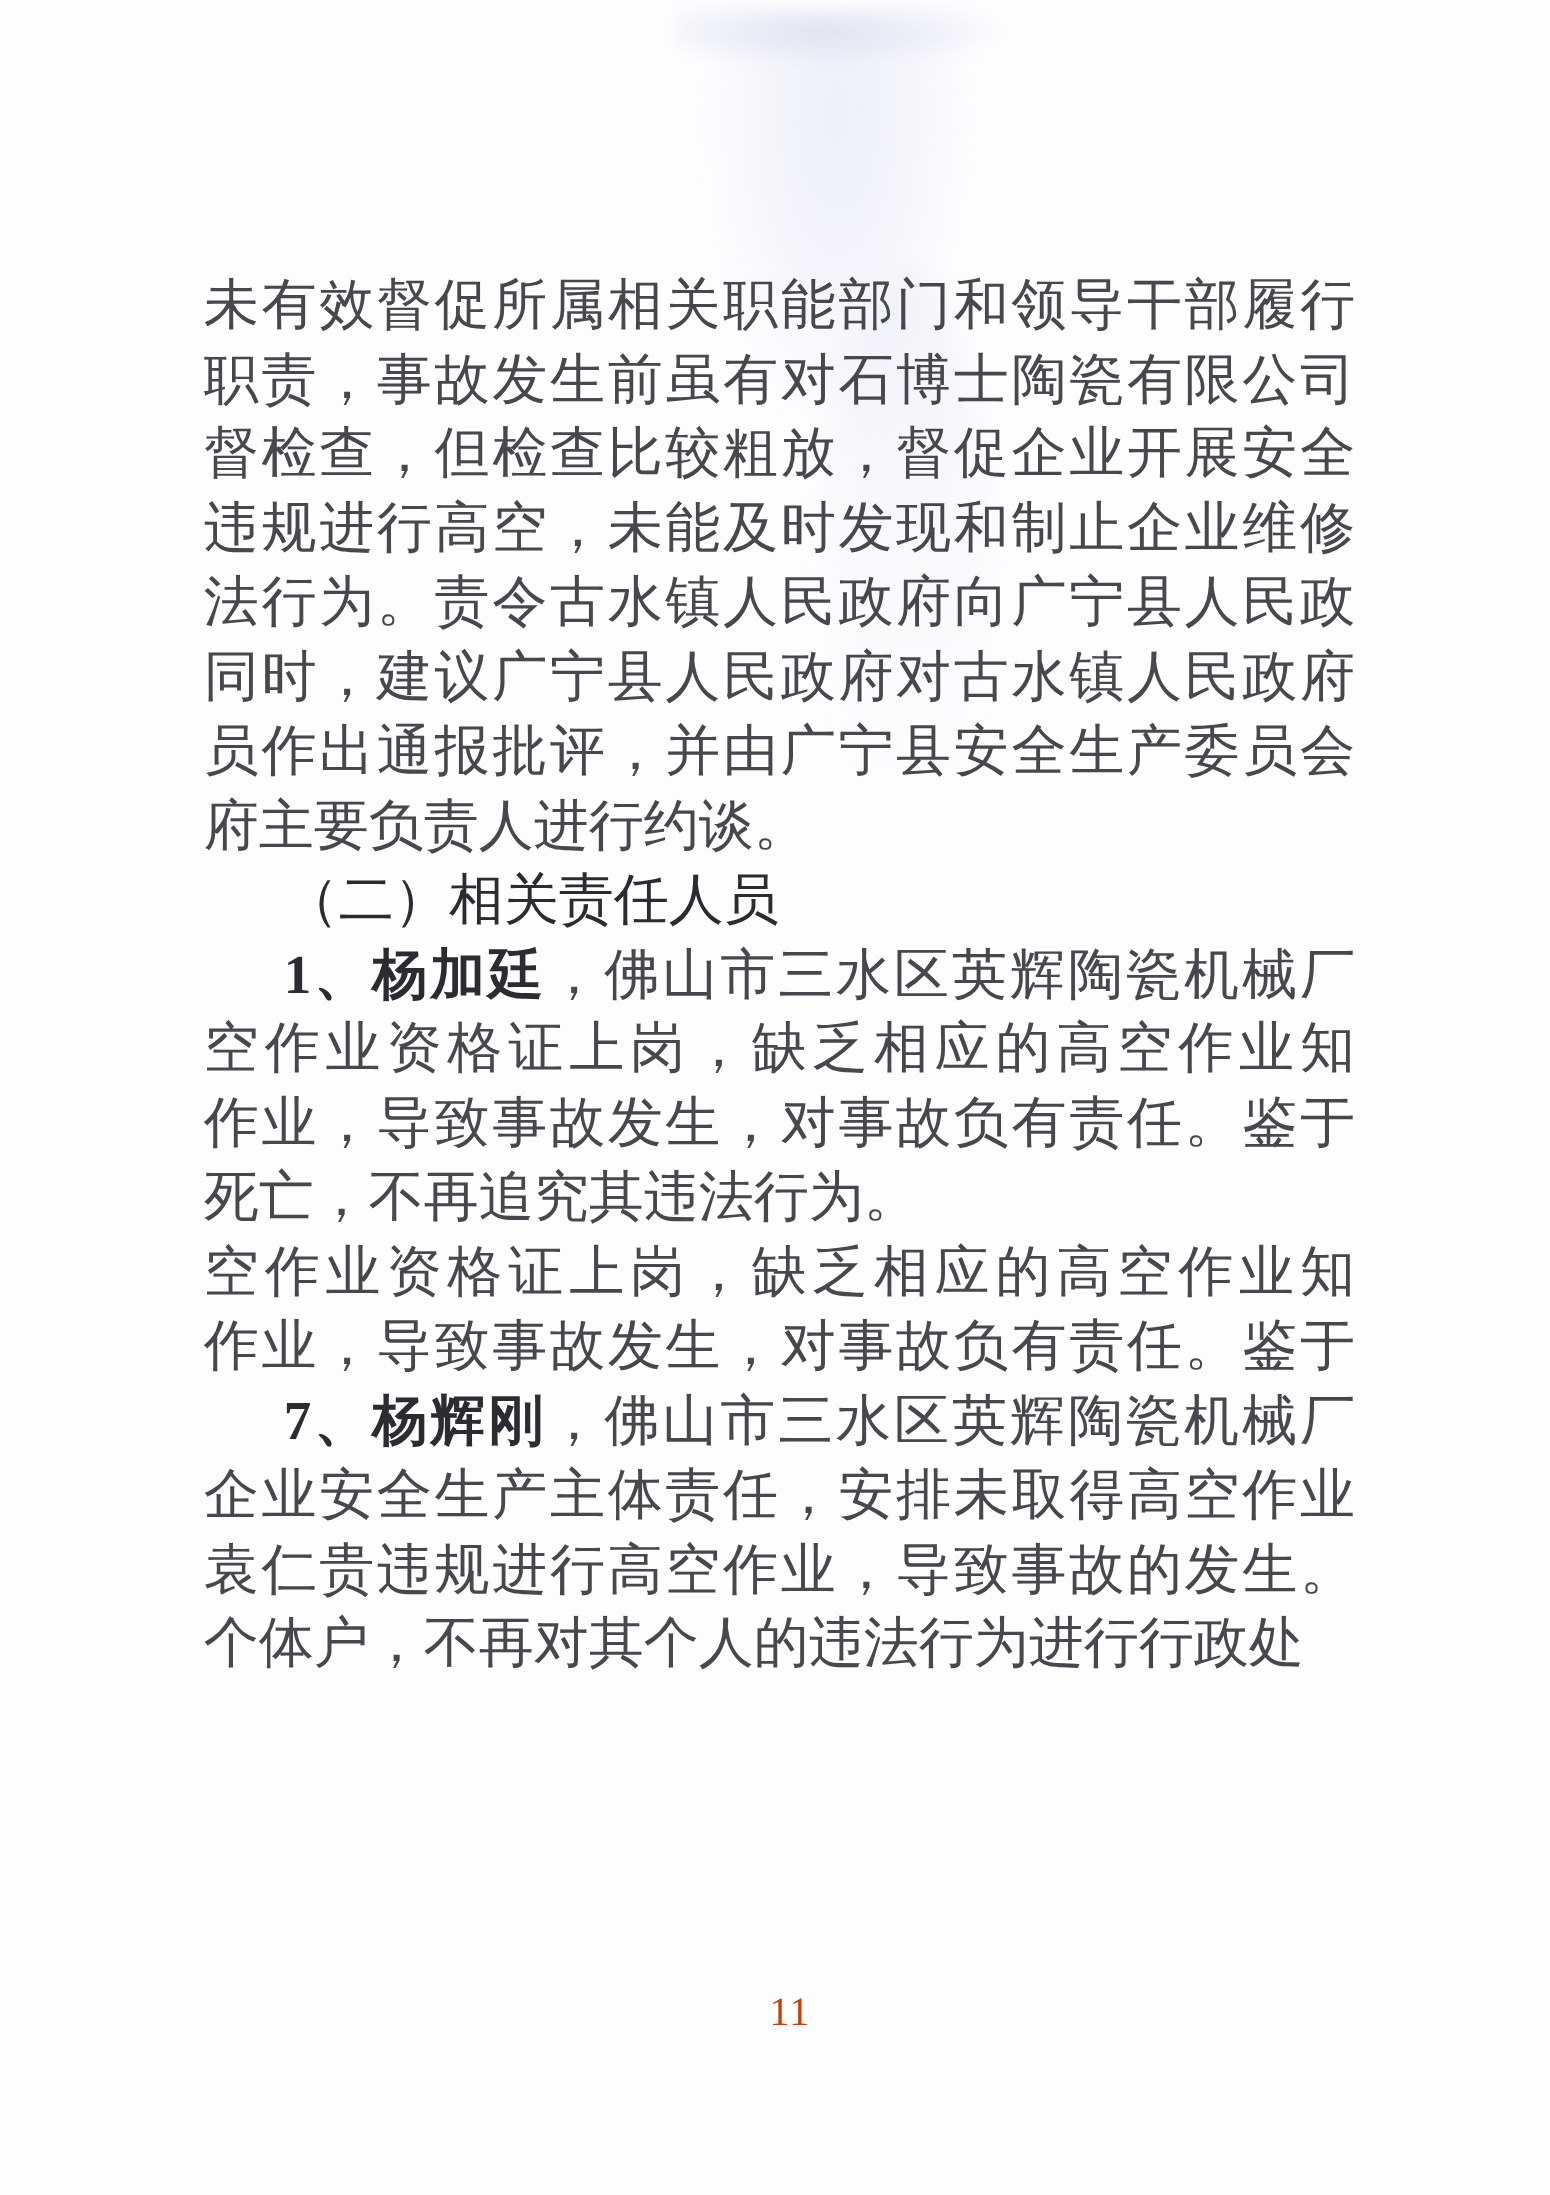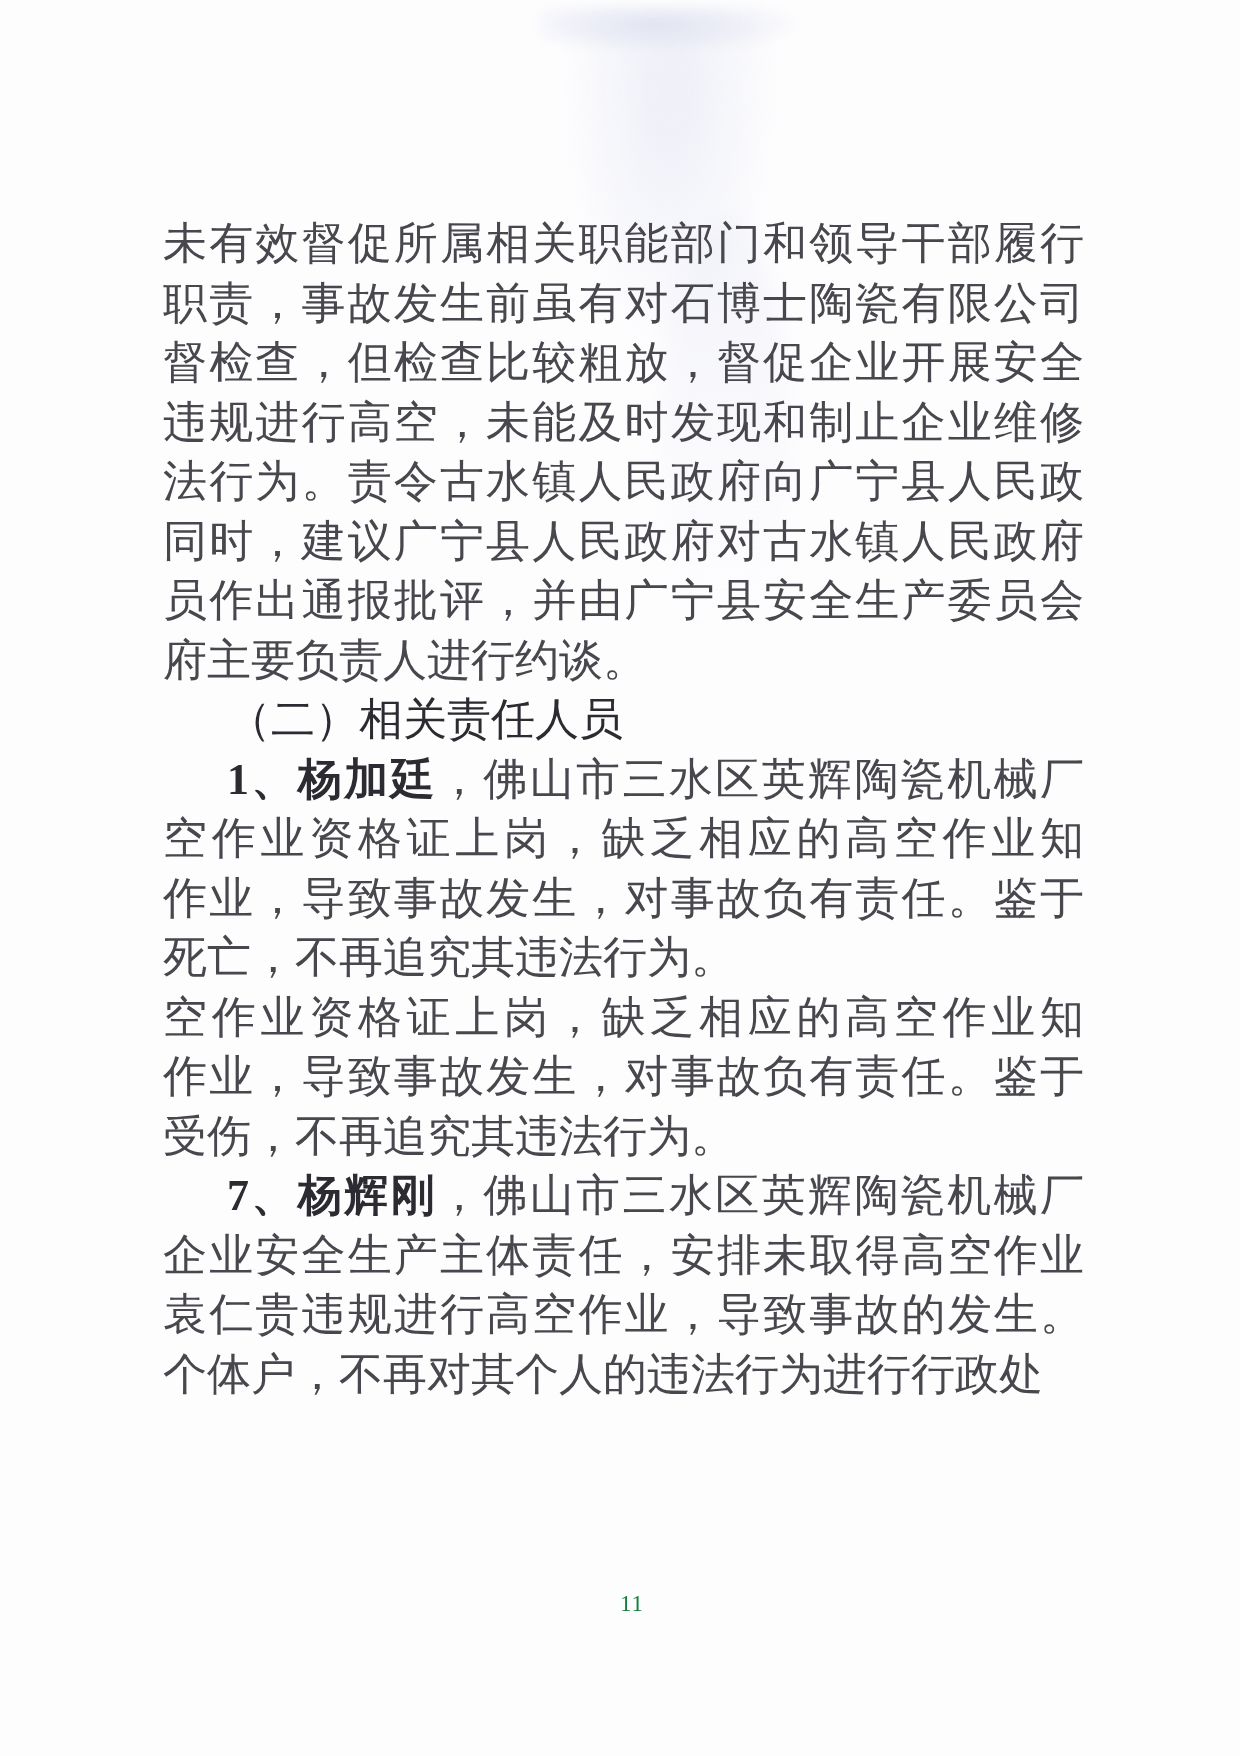--- a/index.html
+++ b/index.html
@@ -74,23 +74,23 @@
   .line.bold, .line b {
     font-weight: normal;
     color: var(--ink-bold, #2b2b31);
   }
   .line b { font-weight: bold; margin-top: 42px; }
   .page-number {
     position: absolute;
     left: 632px;
     top: 1591px;
     transform: translateX(-50%);
-    font-size: 23px;
+    font-size: 32px;
     letter-spacing: 1px;
-    color: #15803d;
+    color: #c2410c;
   }
 </style>
 </head>
 <body style="--paper: #fdfdfe; --ink: #47474d; --ink-bold: #2b2b31;">
 
 <div class="sheet">
   <div class="smudge-band"></div>
   <div class="smudge-cloud"></div>
   <div class="smudge-trail"></div>
 
@@ -110,21 +110,20 @@
       </div>
       <div class="block">
         <div class="line justify indent"><b>1、杨加廷</b>，佛山市三水区英辉陶瓷机械厂员工，未取得高</div>
         <div class="line justify">空作业资格证上岗，缺乏相应的高空作业知识，违规进行高空</div>
         <div class="line justify">作业，导致事故发生，对事故负有责任。鉴于其本人在事故中</div>
         <div class="line">死亡，不再追究其违法行为。</div>
       </div>
       <div class="block">
         <div class="line justify">空作业资格证上岗，缺乏相应的高空作业知识，违规进行高空</div>
         <div class="line justify">作业，导致事故发生，对事故负有责任。鉴于其本人在事故中</div>
-        <div class="line">受伤，不再追究其违法行为。</div>
       </div>
       <div class="block">
         <div class="line justify indent"><b>7、杨辉刚</b>，佛山市三水区英辉陶瓷机械厂负责人，未落实</div>
         <div class="line justify">企业安全生产主体责任，安排未取得高空作业资格证的杨加廷、</div>
         <div class="line justify">袁仁贵违规进行高空作业，导致事故的发生。鉴于本调查组已</div>
         <div class="line">个体户，不再对其个人的违法行为进行行政处罚。</div>
       </div>
     </div>
 
   <div class="page-number">11</div>

